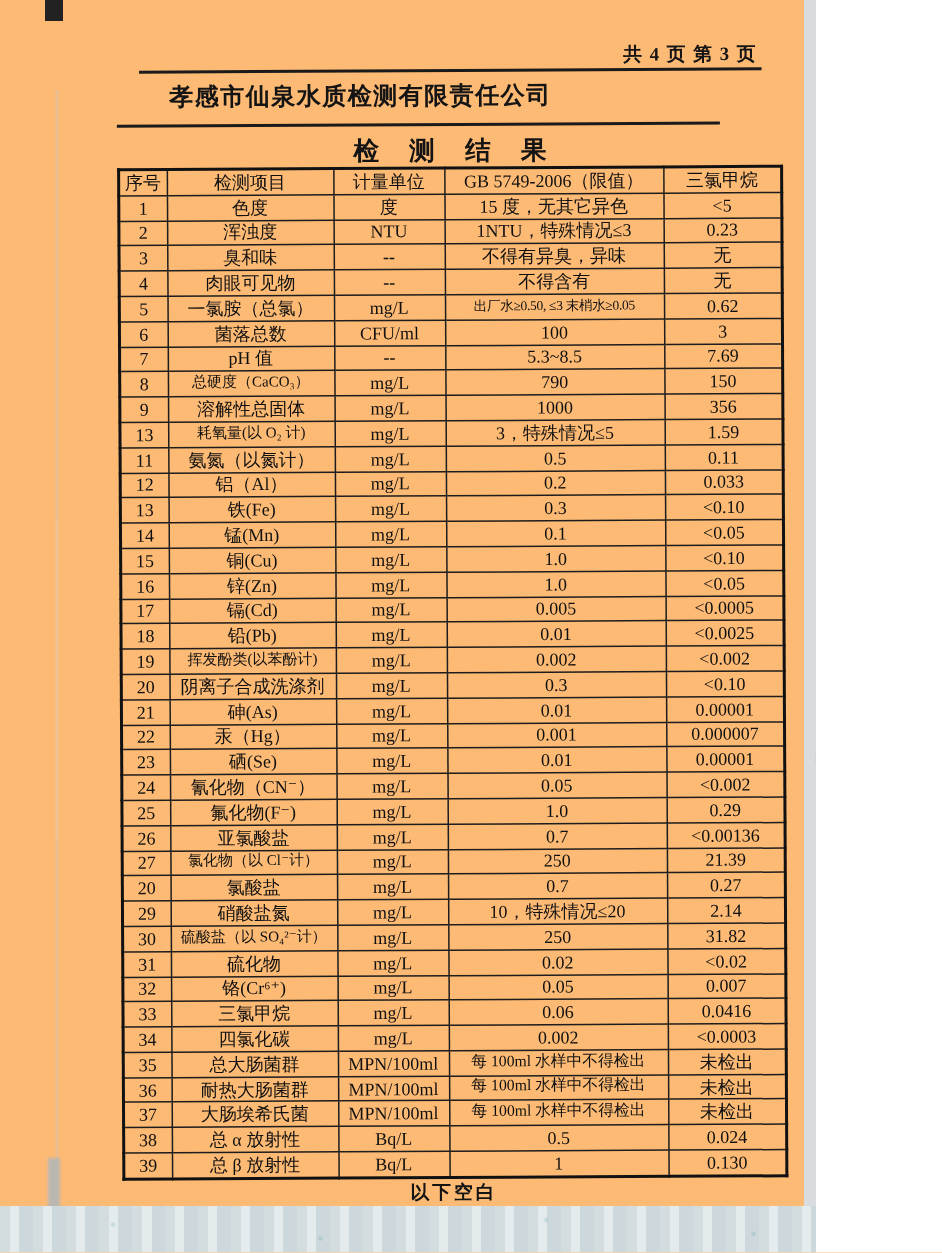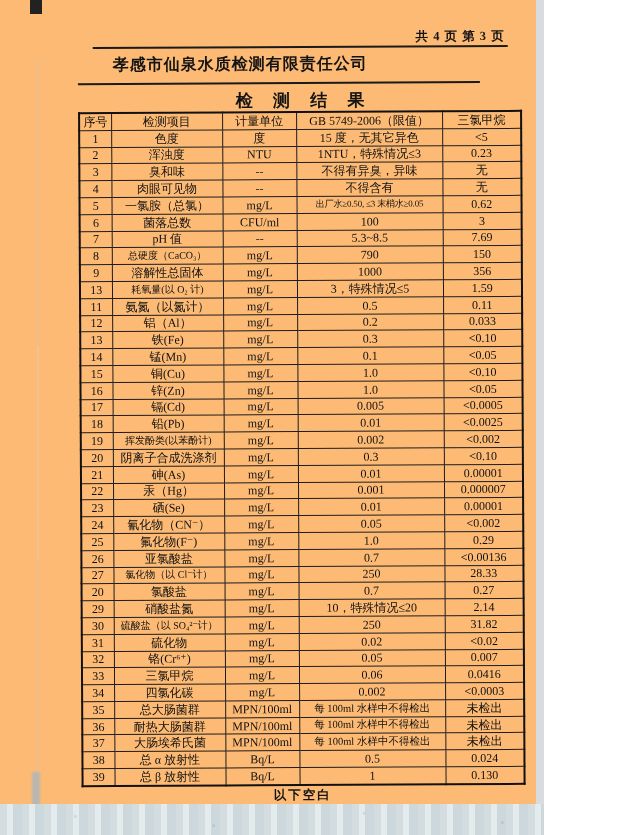--- a/index.html
+++ b/index.html
@@ -291,21 +291,21 @@
             <td>亚氯酸盐</td>
             <td>mg/L</td>
             <td>0.7</td>
             <td>&lt;0.00136</td>
           </tr>
           <tr>
             <td>27</td>
             <td class="item-sm">氯化物（以 Cl⁻计）</td>
             <td>mg/L</td>
             <td>250</td>
-            <td>28.33</td>
+            <td>21.39</td>
           </tr>
           <tr>
             <td>20</td>
             <td>氯酸盐</td>
             <td>mg/L</td>
             <td>0.7</td>
             <td>0.27</td>
           </tr>
           <tr>
             <td>29</td>

